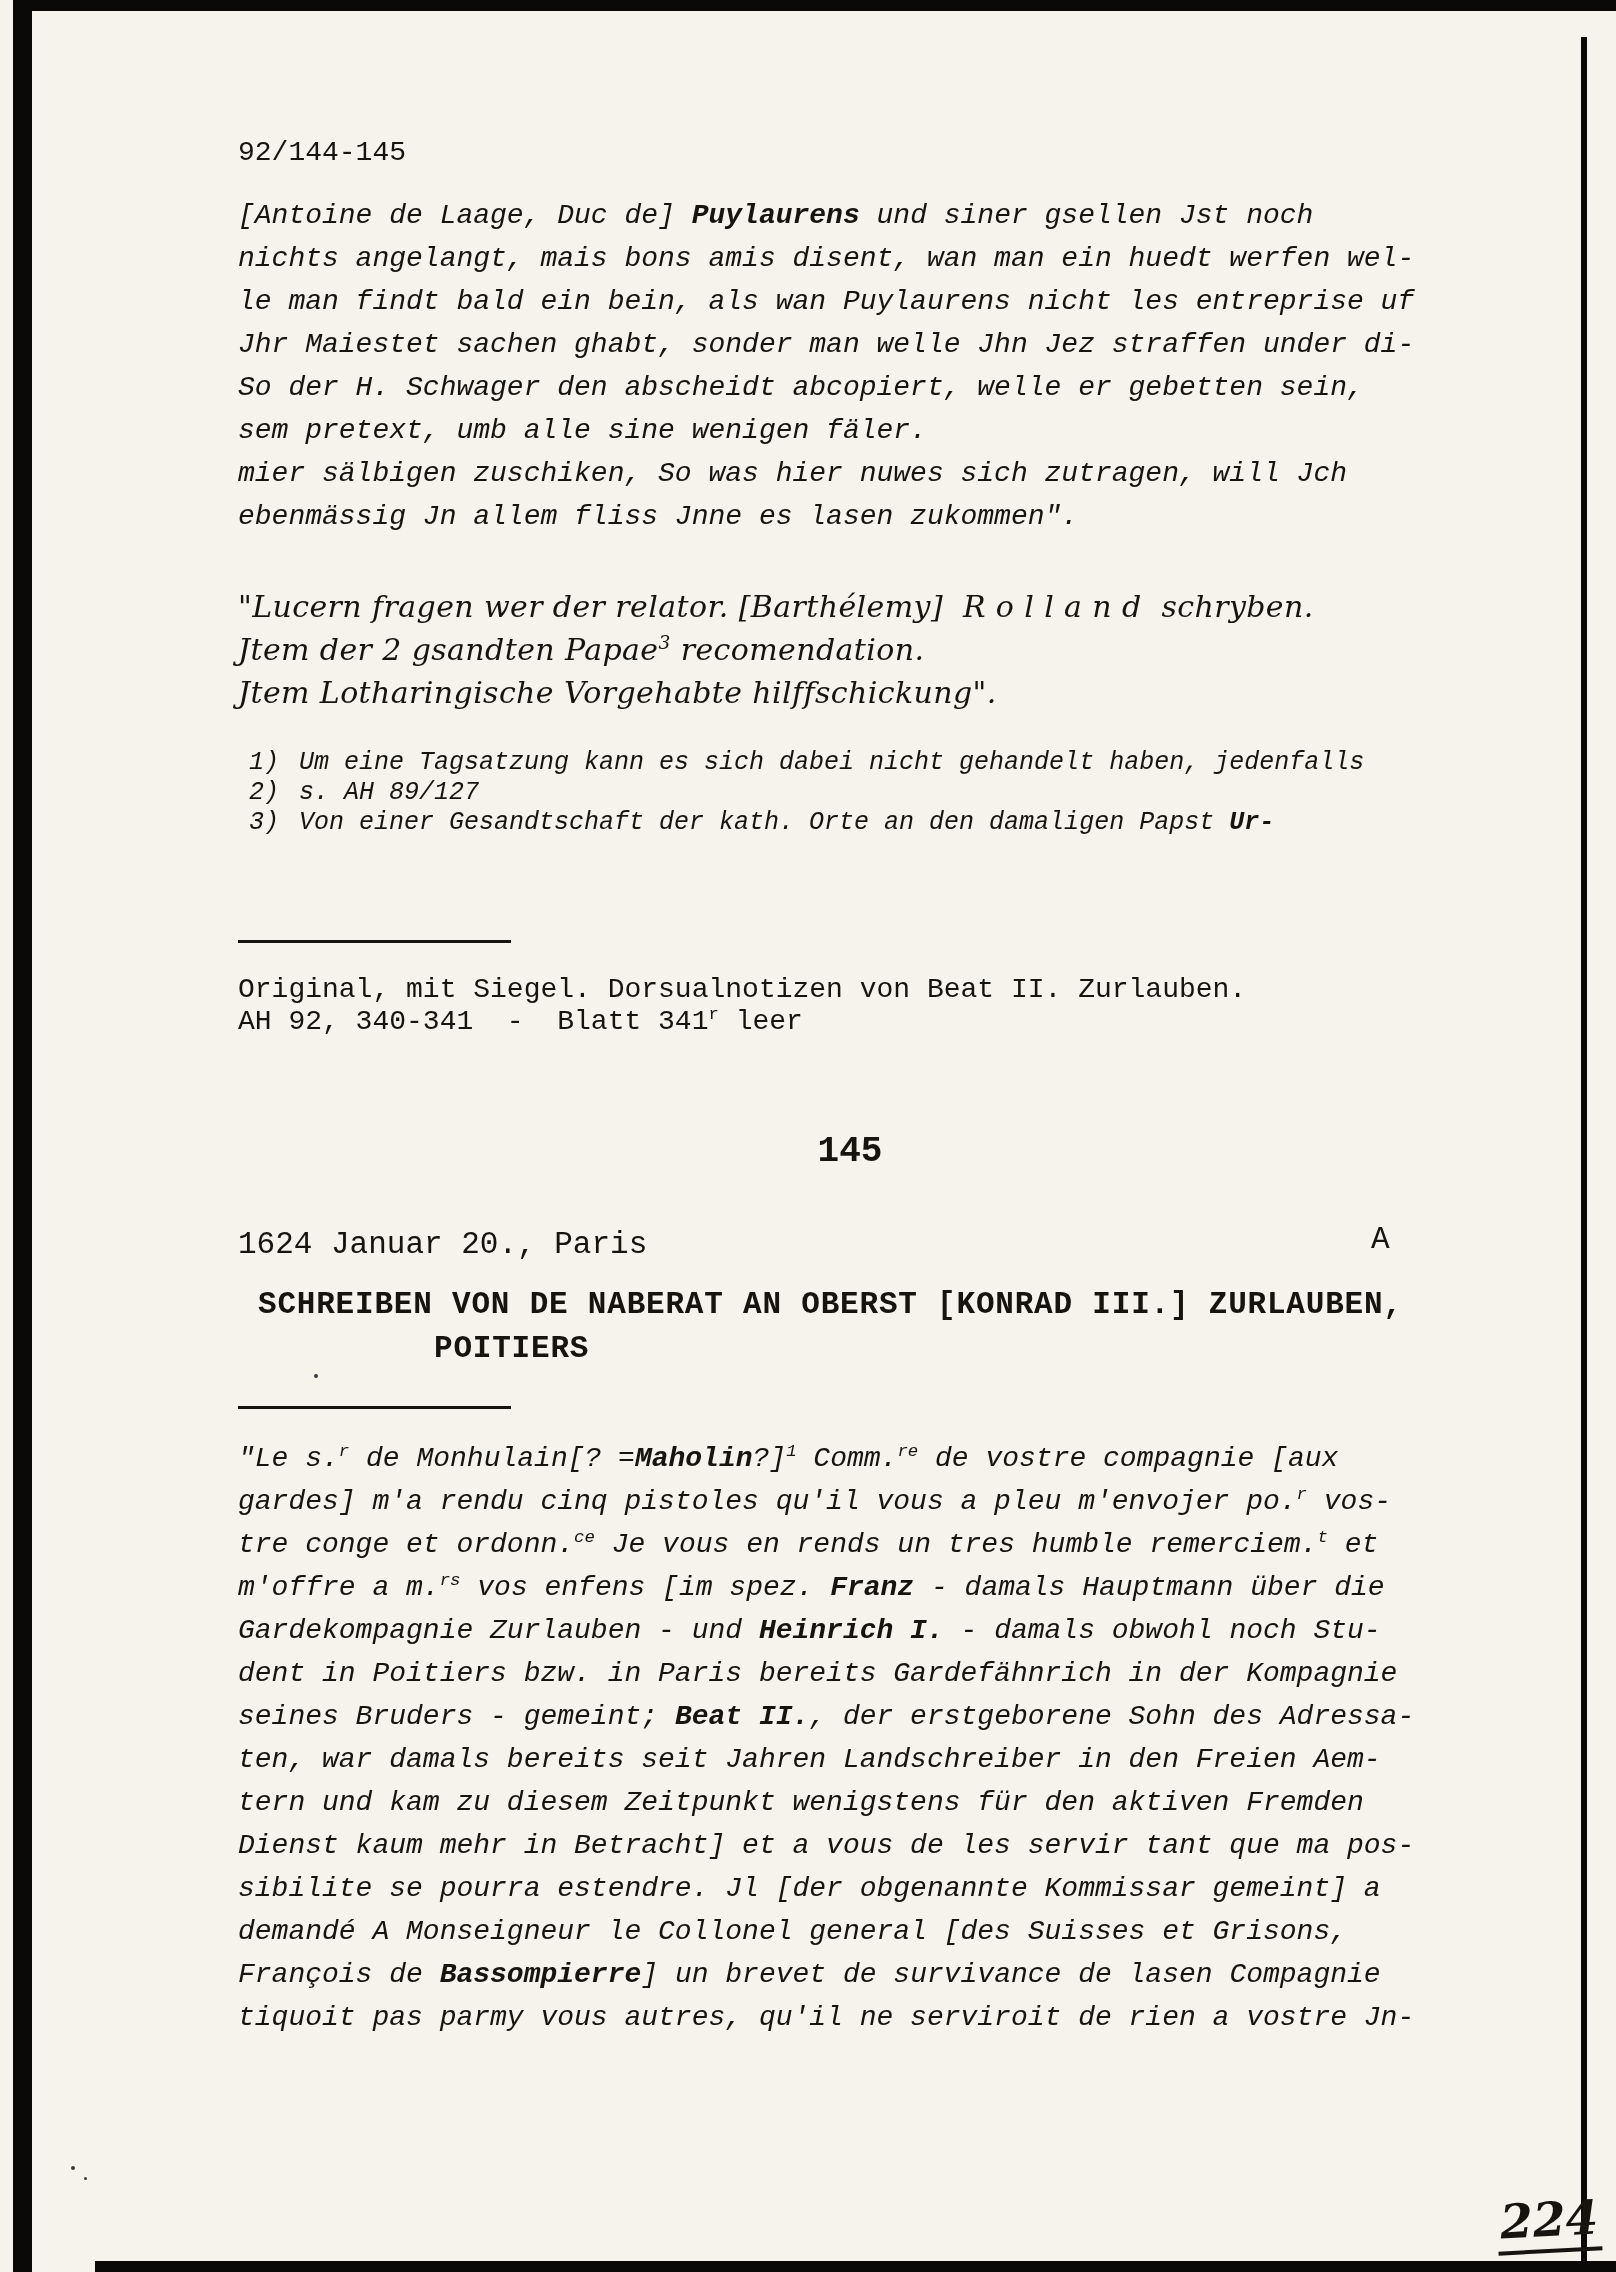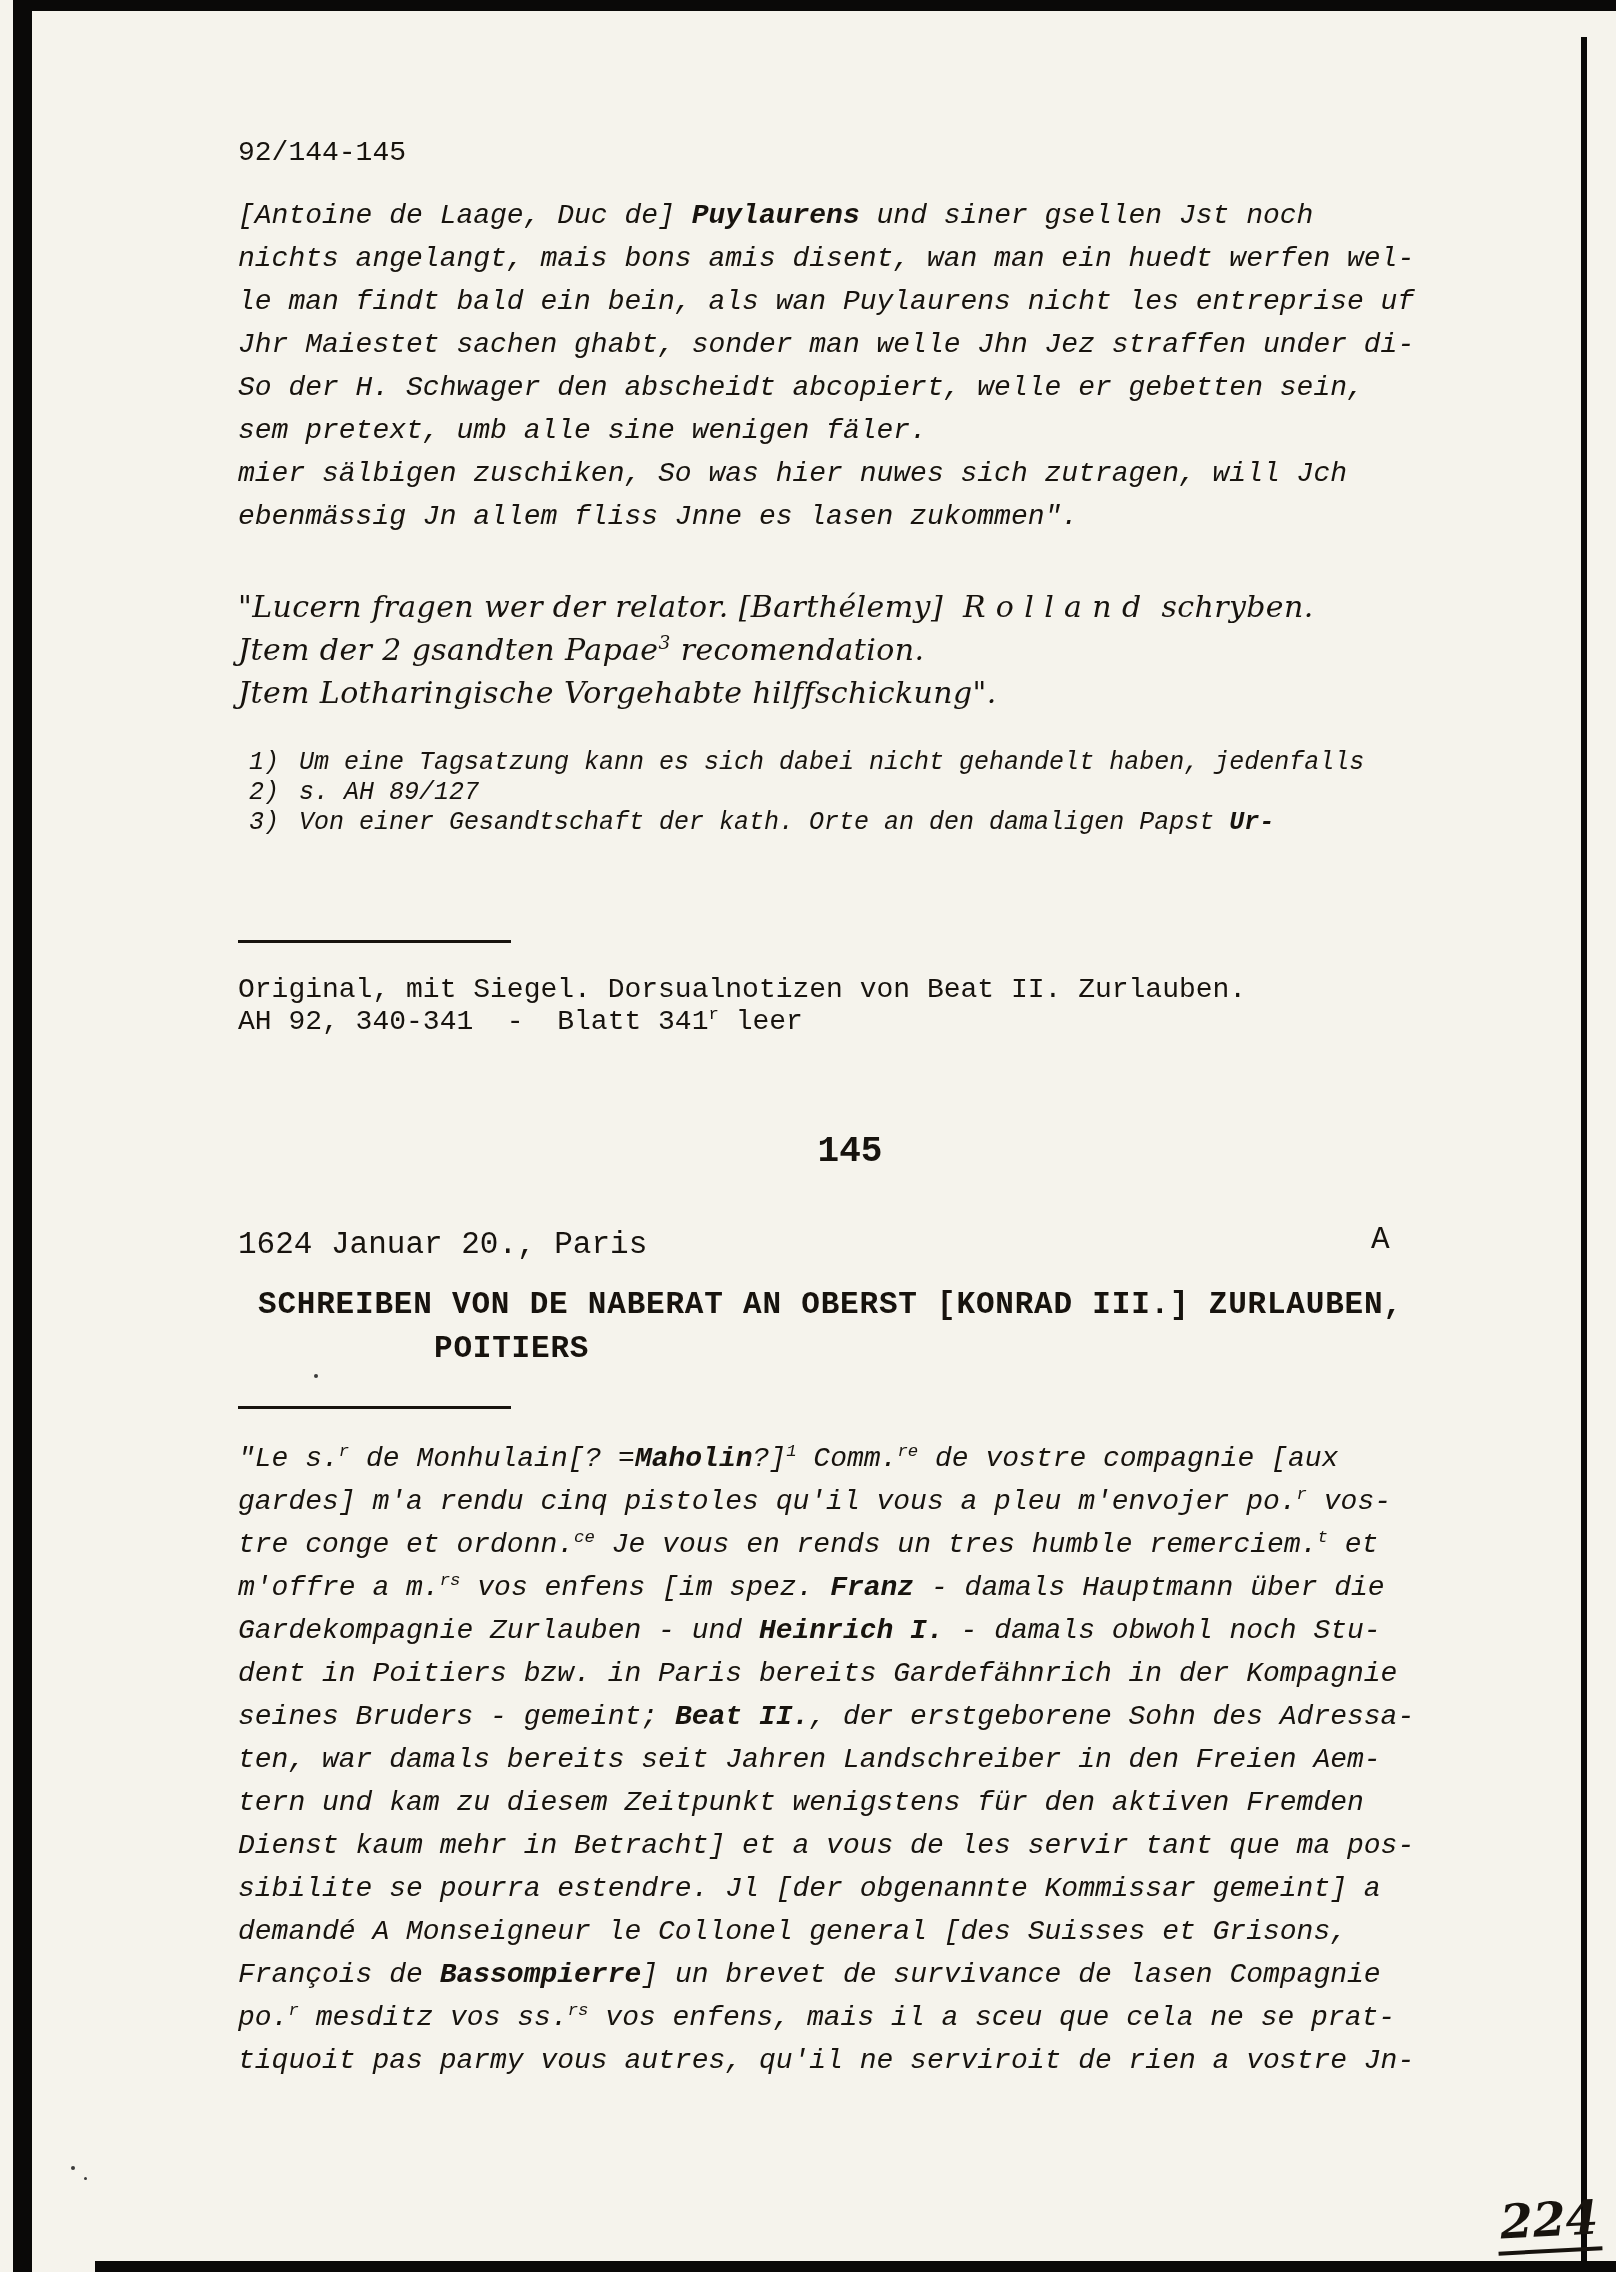--- a/index.html
+++ b/index.html
@@ -140,21 +140,20 @@
     <div class="tl"><span>m'offre a m.</span><sup>rs</sup><span> vos enfens [im spez. </span><span class="b">Franz</span><span> - damals Hauptmann über die</span></div>
     <div class="tl"><span>Gardekompagnie Zurlauben - und </span><span class="b">Heinrich I.</span><span> - damals obwohl noch Stu-</span></div>
     <div class="tl"><span>dent in Poitiers bzw. in Paris bereits Gardefähnrich in der Kompagnie</span></div>
     <div class="tl"><span>seines Bruders - gemeint; </span><span class="b">Beat II.</span><span>, der erstgeborene Sohn des Adressa-</span></div>
     <div class="tl"><span>ten, war damals bereits seit Jahren Landschreiber in den Freien Aem-</span></div>
     <div class="tl"><span>tern und kam zu diesem Zeitpunkt wenigstens für den aktiven Fremden</span></div>
     <div class="tl"><span>Dienst kaum mehr in Betracht] et a vous de les servir tant que ma pos-</span></div>
     <div class="tl"><span>sibilite se pourra estendre. Jl [der obgenannte Kommissar gemeint] a</span></div>
     <div class="tl"><span>demandé A Monseigneur le Collonel general [des Suisses et Grisons,</span></div>
     <div class="tl"><span>François de </span><span class="b">Bassompierre</span><span>] un brevet de survivance de lasen Compagnie</span></div>
-    <div class="tl"><span>po.</span><sup>r</sup><span> mesditz vos ss.</span><sup>rs</sup><span> vos enfens, mais il a sceu que cela ne se prat-</span></div>
     <div class="tl"><span>tiquoit pas parmy vous autres, qu'il ne serviroit de rien a vostre Jn-</span></div>
   </div>
 
 <div class="hw-number">
   <span>224</span>
 </div>
 
 <div class="noise n1"></div>
 <div class="noise n2"></div>
 <div class="noise n3"></div>

